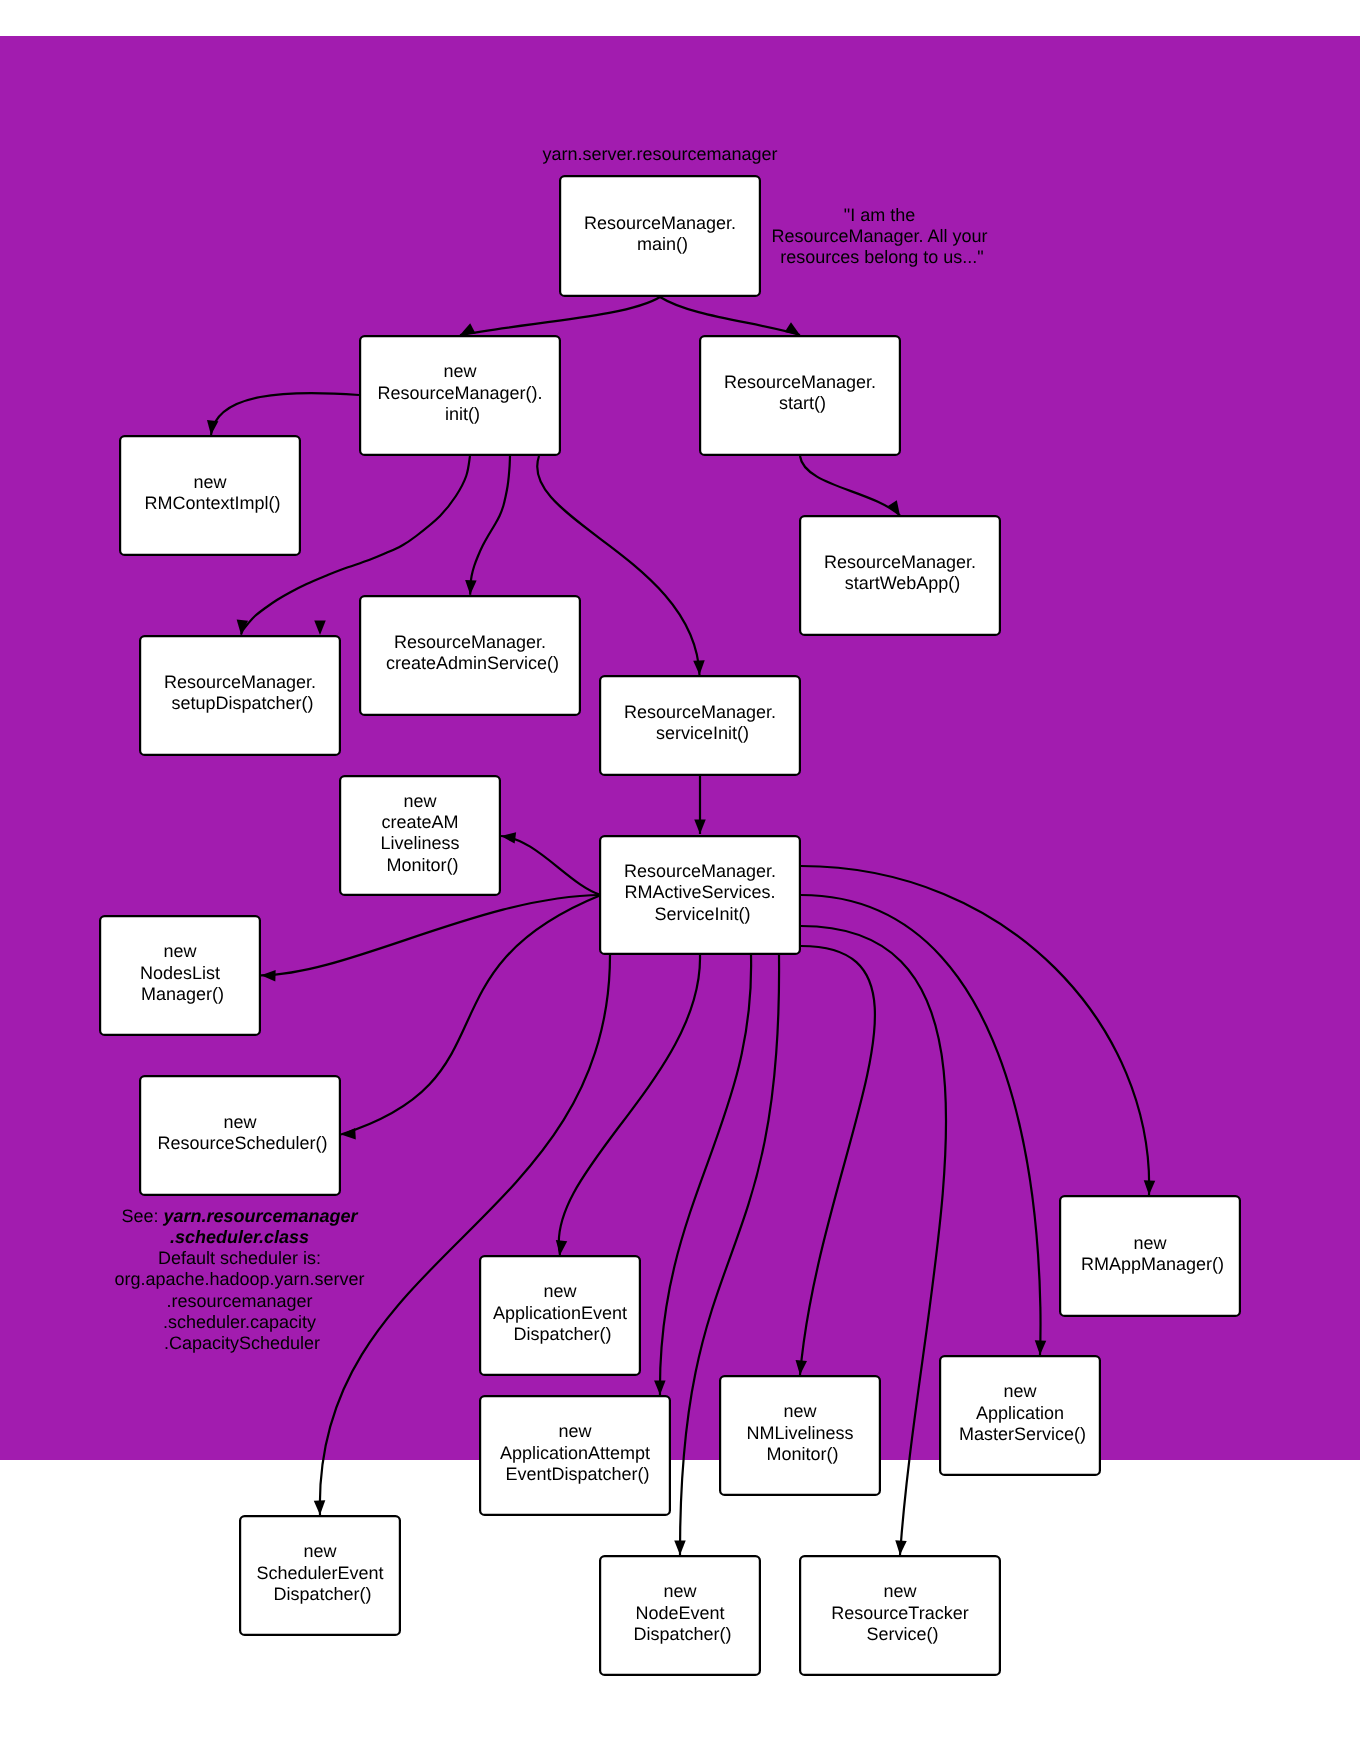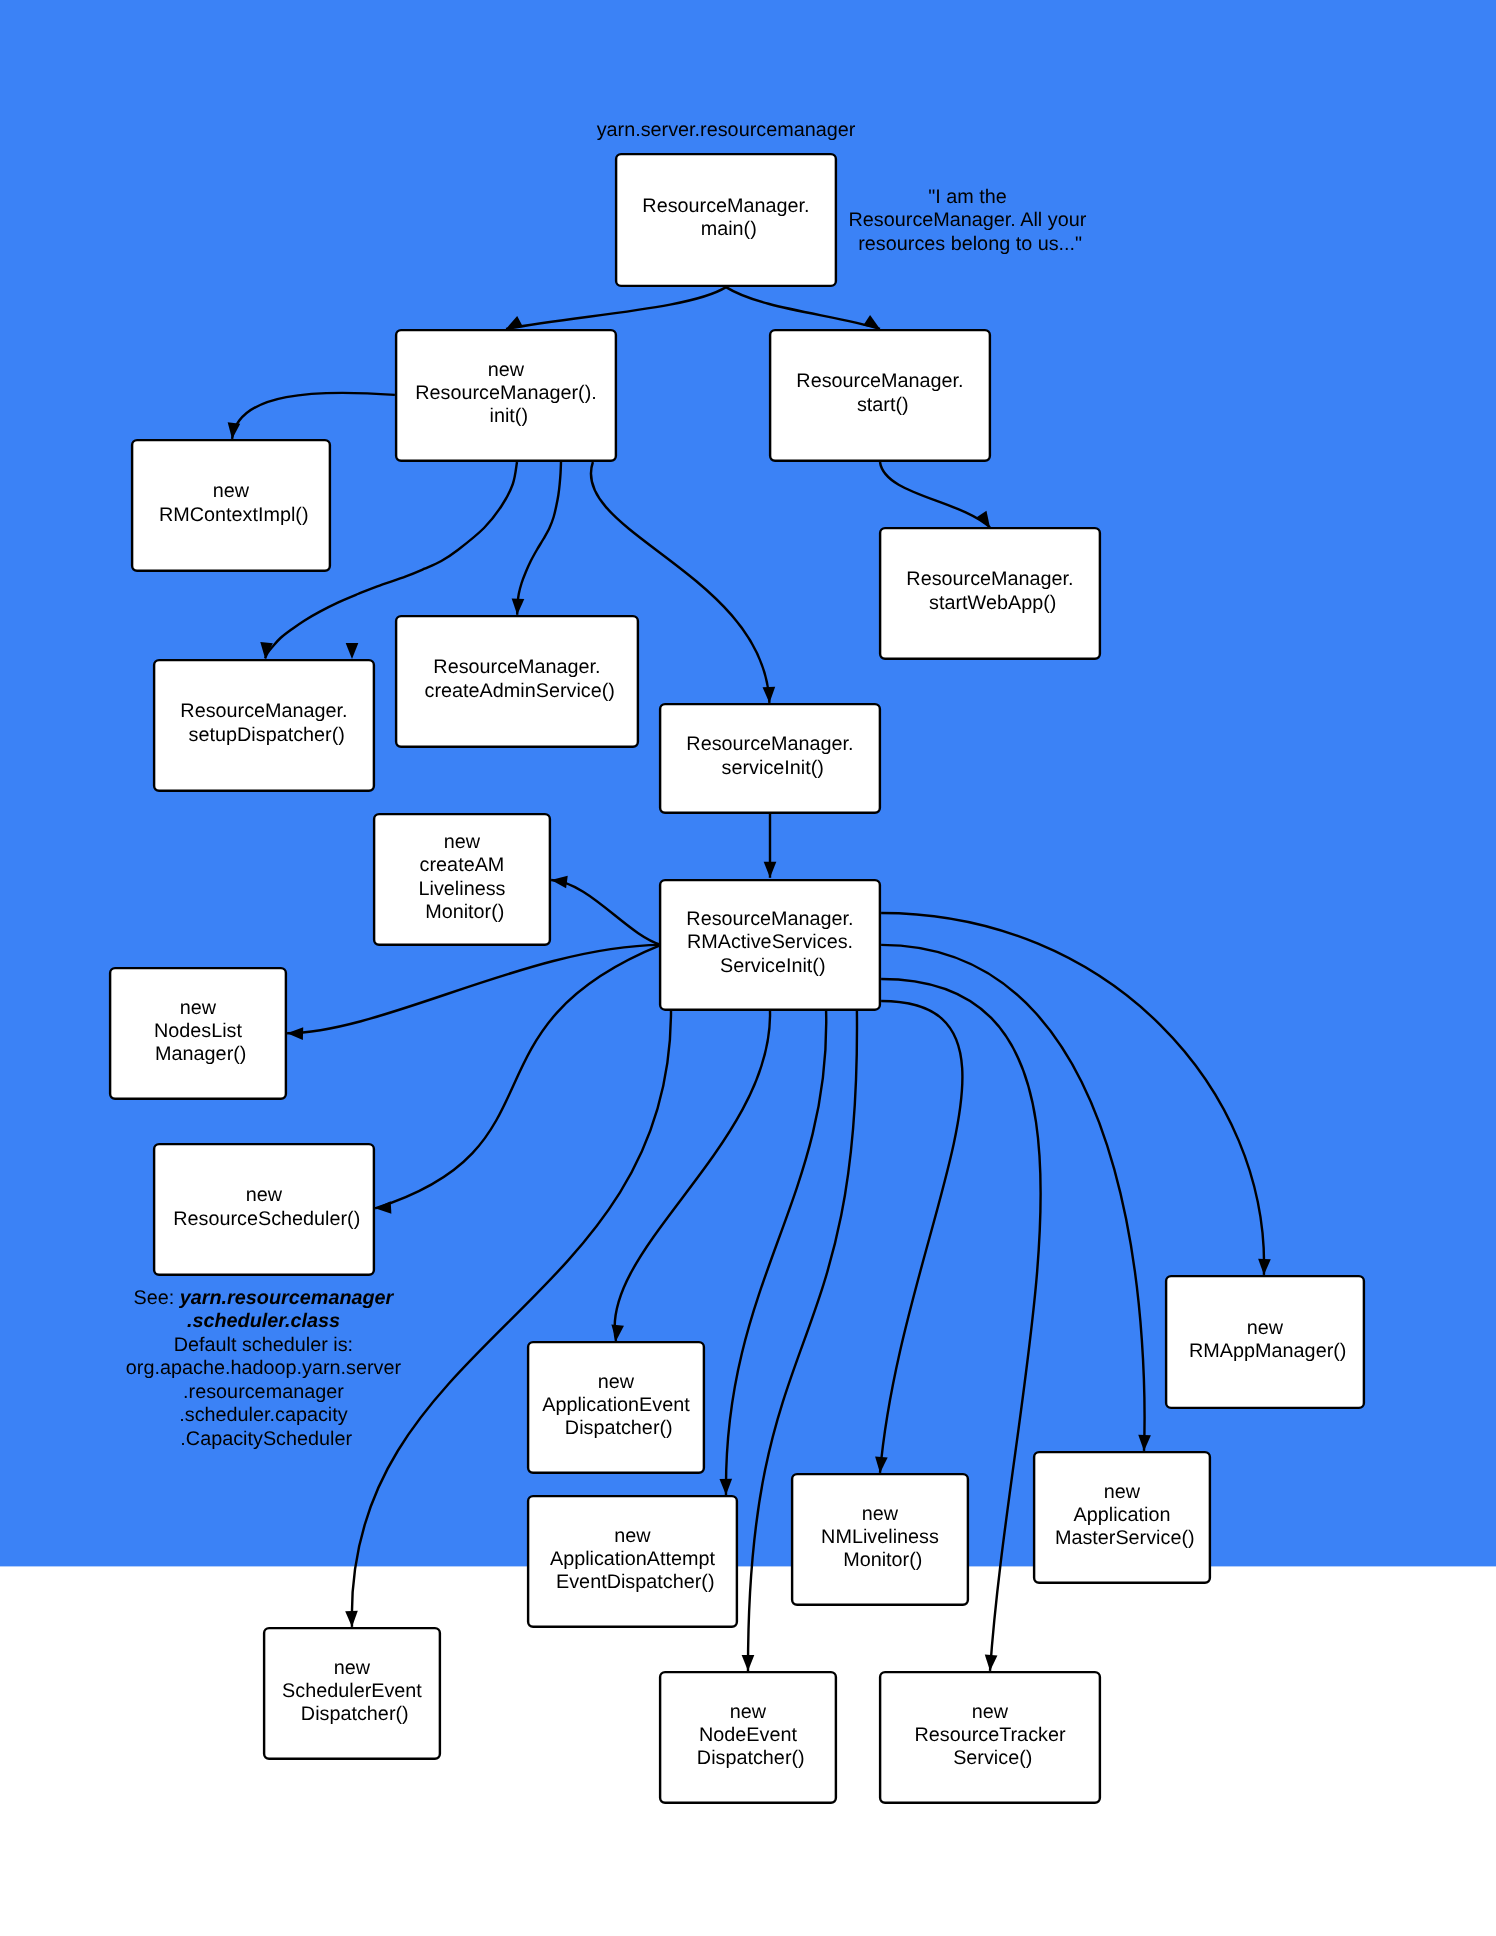--- a/index.html
+++ b/index.html
@@ -1,19 +1,19 @@
 <!DOCTYPE html>
 <html><head>
 <meta charset="utf-8">
 <title>yarn.server.resourcemanager</title>
 <style>
   html,body{margin:0;padding:0;background:#ffffff;}
   body{width:1360px;height:1760px;overflow:hidden;
        font-family:"Liberation Sans", sans-serif;color:#000000;}
-  #diagram{position:relative;width:1360px;height:1424px;background:#3b82f6;}
+  #diagram{position:relative;width:1360px;height:1424px;background:#a21caf;margin-top:36px;}
   svg{display:block;transform:translateZ(0);}
   .nodebox{fill:#ffffff;stroke:#000000;stroke-width:2.2;}
   .edge{fill:none;stroke:#000000;stroke-width:2.2;stroke-linecap:butt;}
   .ahead{fill:#000000;stroke:none;}
   text{font-family:"Liberation Sans", sans-serif;font-size:18px;fill:#000000;
        text-rendering:geometricPrecision;}
   .lbl{text-anchor:middle;}
   .bi{font-weight:bold;font-style:italic;}
 </style>
 </head>

